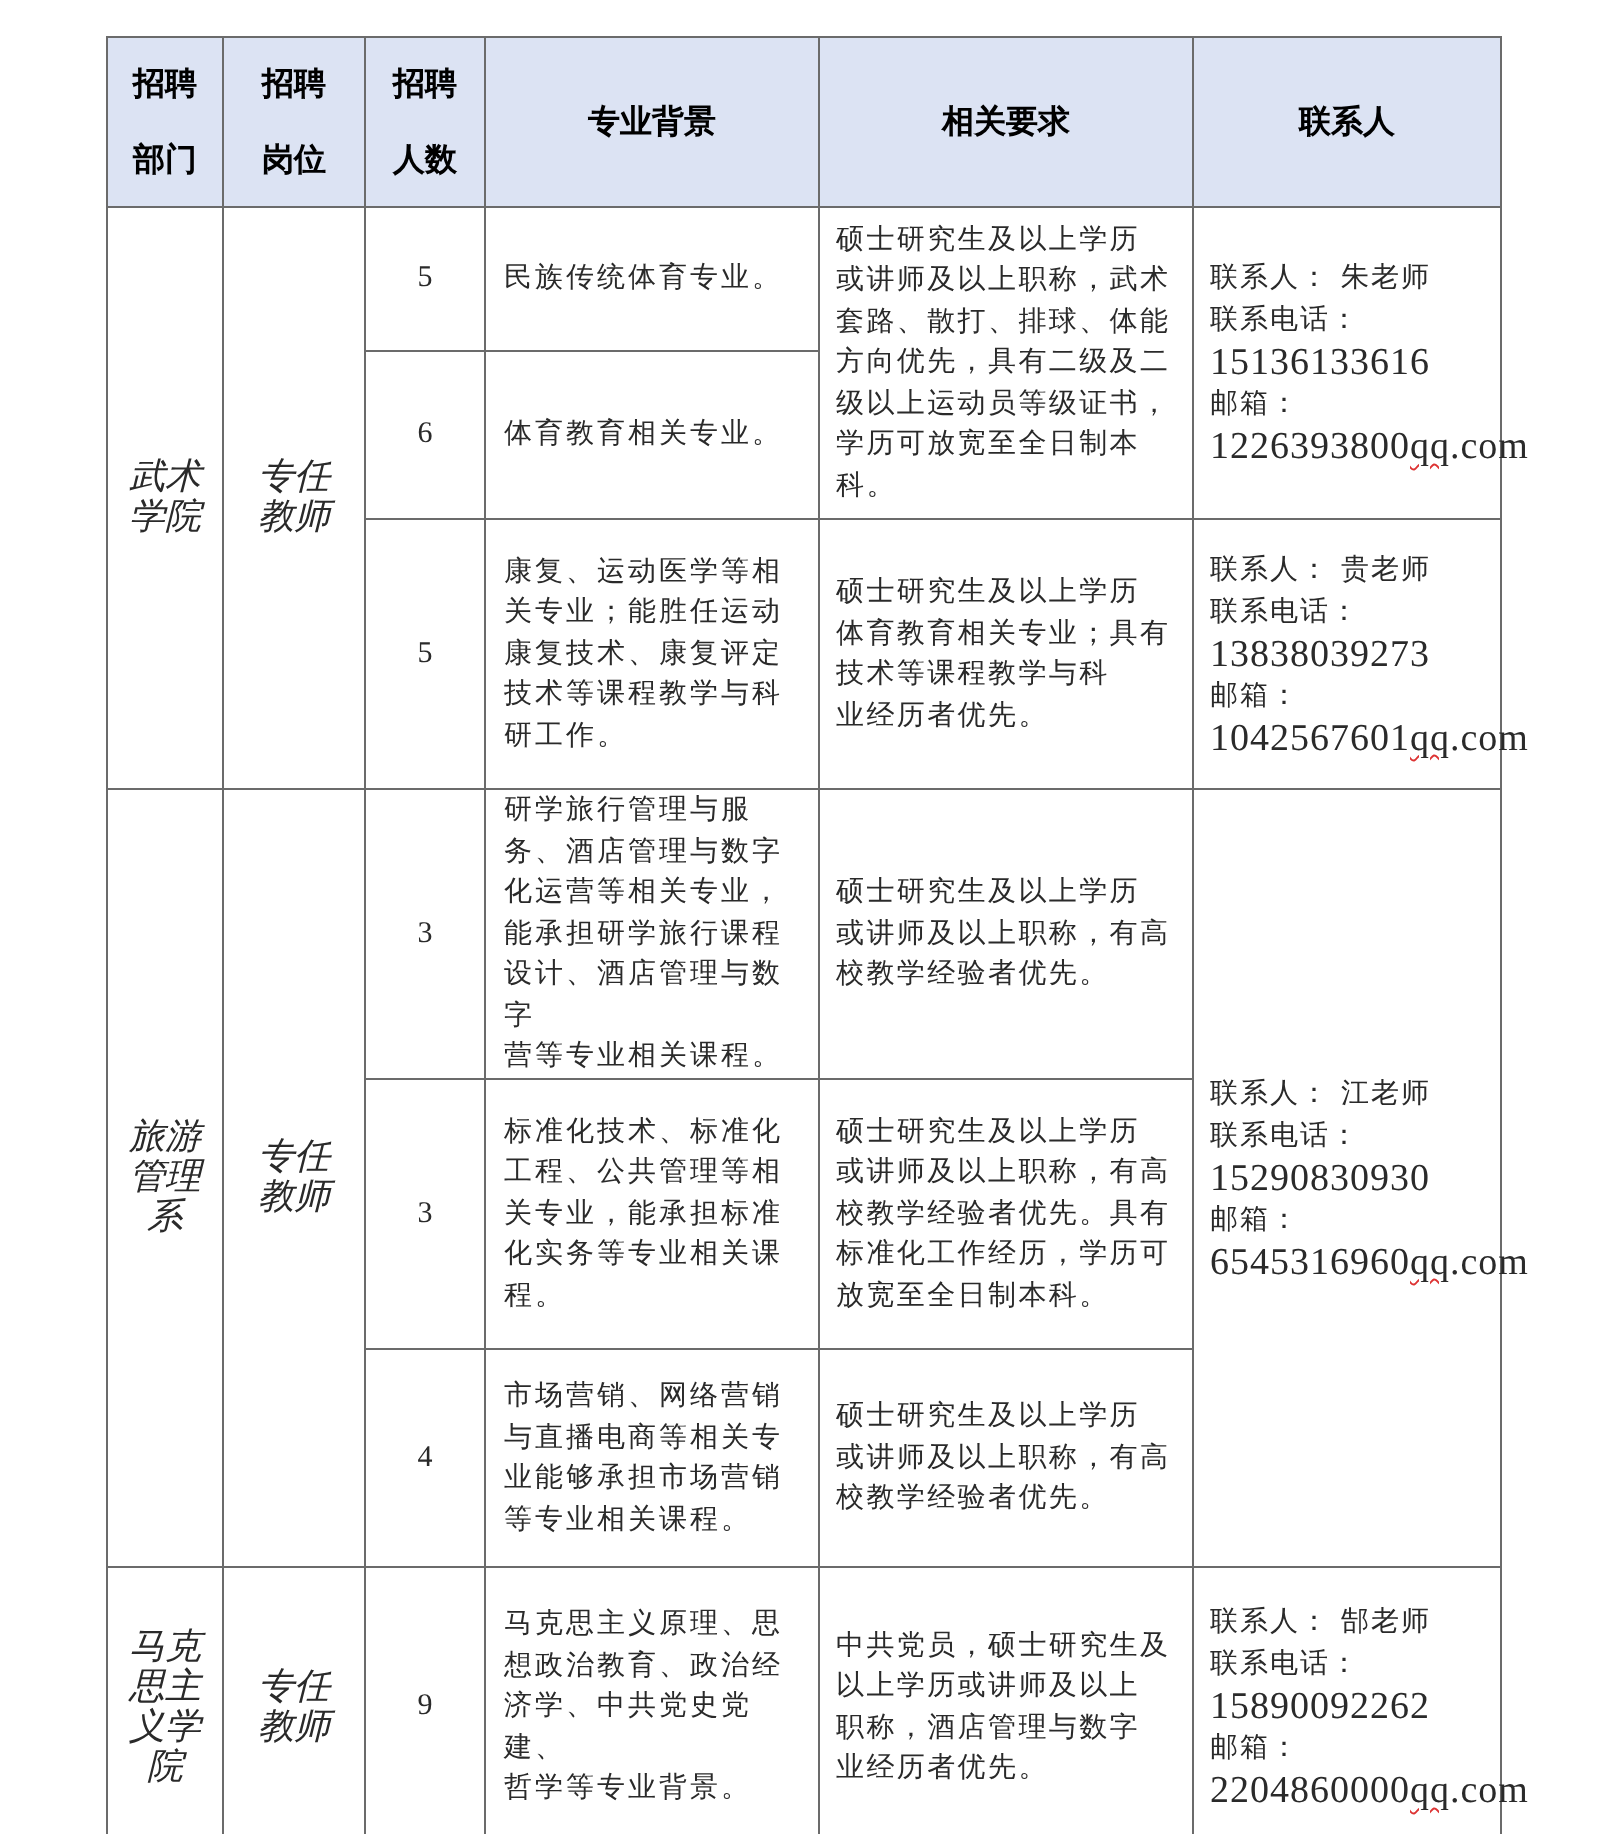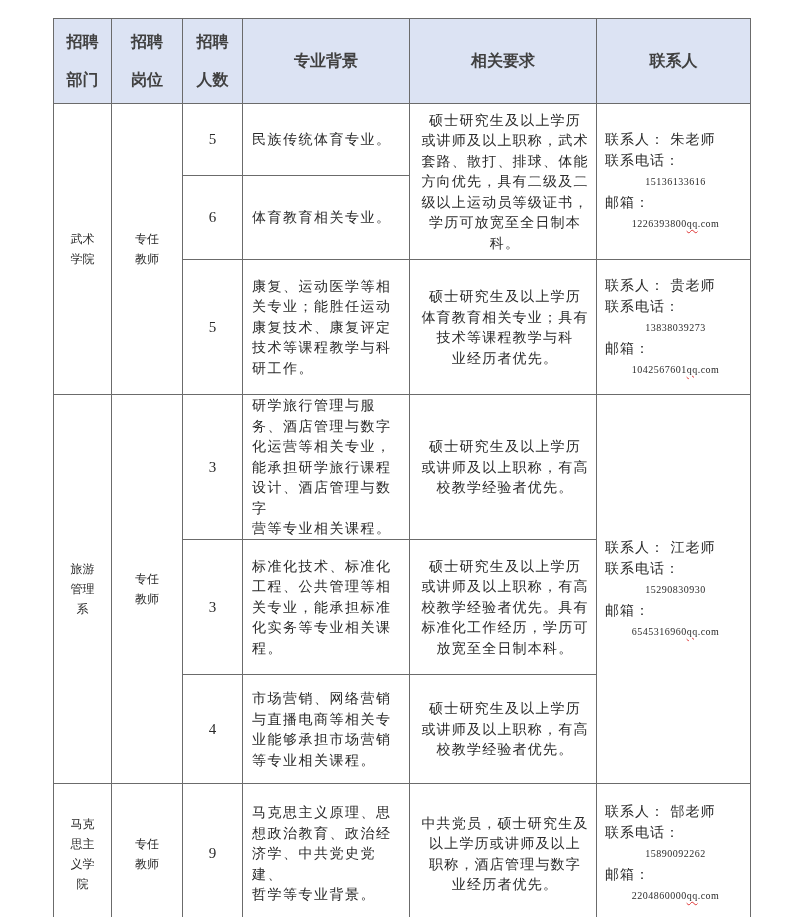--- a/index.html
+++ b/index.html
@@ -11,31 +11,31 @@
       width: 697px;
     }
     table.recruit th, table.recruit td {
       border: 1.5px solid #6b6b6b;
       padding: 0;
       vertical-align: middle;
     }
     table.recruit th {
       background: #dce3f3;
       font-family: "DejaVu Serif", serif;
-      font-weight: bold; font-size: 16px; color: #404040;
+      font-weight: bold; font-size: 16px; color: #000000;
       text-align: center; height: 84px;
     }
     .th-two { line-height: 38px; }
-    .cell-center { text-align: center; font-size: 12px; line-height: 20px; }
+    .cell-center { text-align: center; font-size: 18px; line-height: 20px; font-style: italic; }
     .cell-num { text-align: center; font-family: "Liberation Serif", serif; font-size: 15px; }
     .cell-text { font-size: 14px; line-height: 20.5px; padding: 0 6px 0 9px !important; letter-spacing: 1.5px; margin-left: 36px; }
-    .cell-req { font-size: 14px; line-height: 20.5px; padding: 0 4px 0 8px !important; letter-spacing: 1.2px; text-align: center; }
+    .cell-req { font-size: 14px; line-height: 20.5px; padding: 0 4px 0 8px !important; letter-spacing: 1.2px; }
     .cell-contact { font-size: 14px; line-height: 21px; padding: 0 4px 0 8px !important; letter-spacing: 1px; margin-top: 36px; }
     .contact-line { display: block; }
-    .num-text { font-family: "Liberation Serif", serif; font-size: 10px; letter-spacing: 0.5px; text-align: center; }
+    .num-text { font-family: "Liberation Serif", serif; font-size: 19px; letter-spacing: 0.5px; }
     .squiggle { text-decoration: underline wavy #d33; text-decoration-thickness: 1px; text-underline-offset: 2px; }
     .blk { display: block; }
   </style>
 </head>
 <body>
 
 <table class="recruit">
   <colgroup>
     <col style="width:58px">
       <col style="width:71px">

